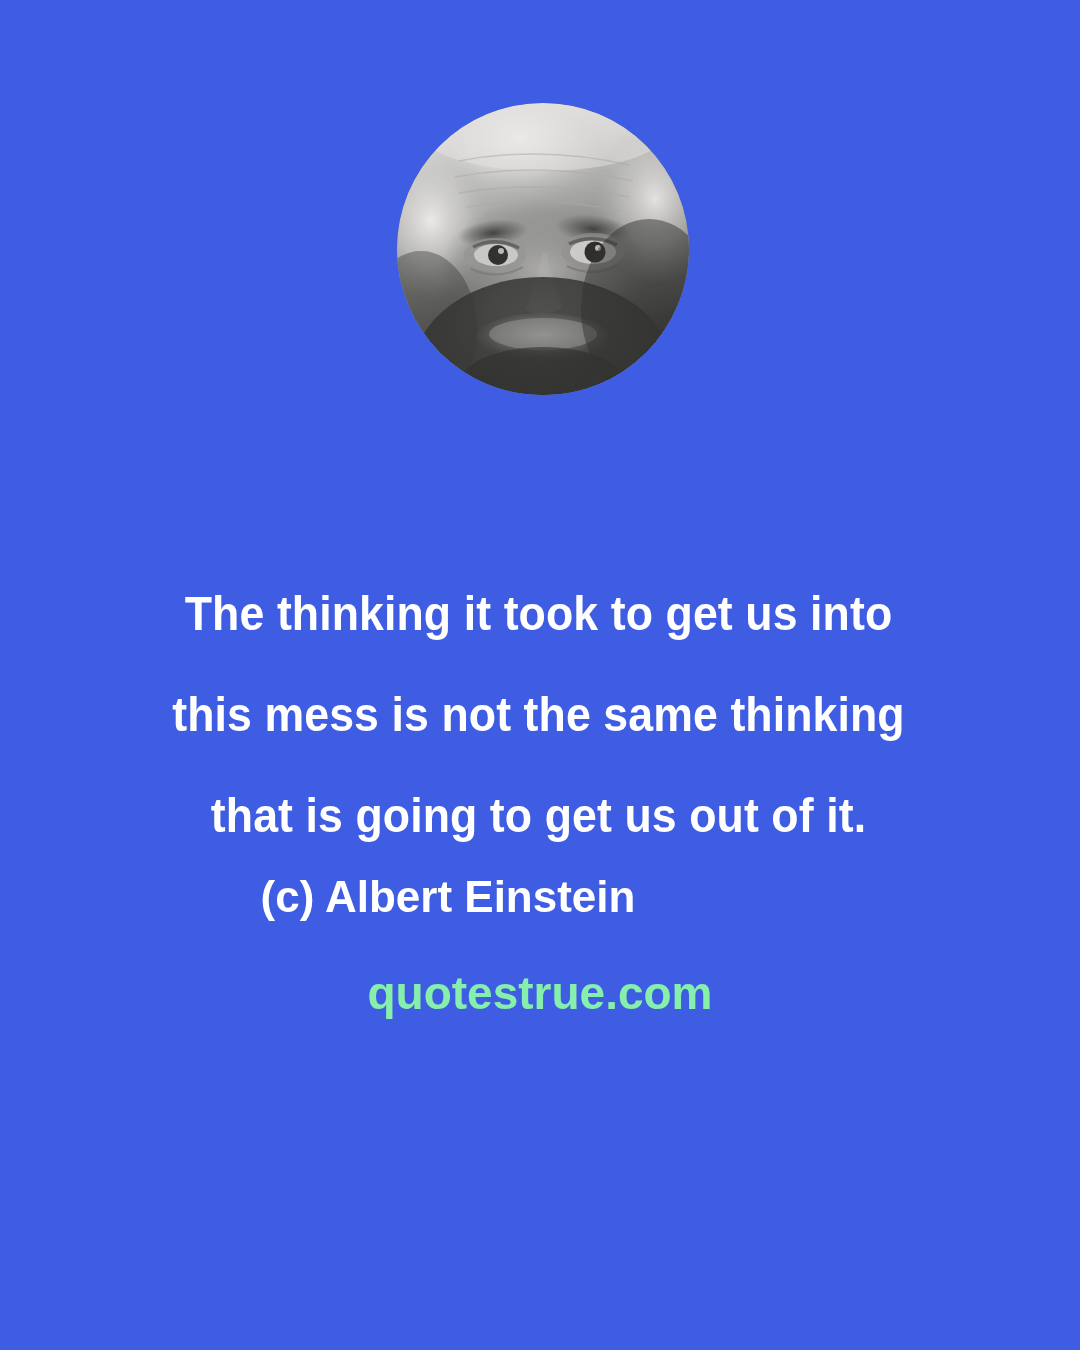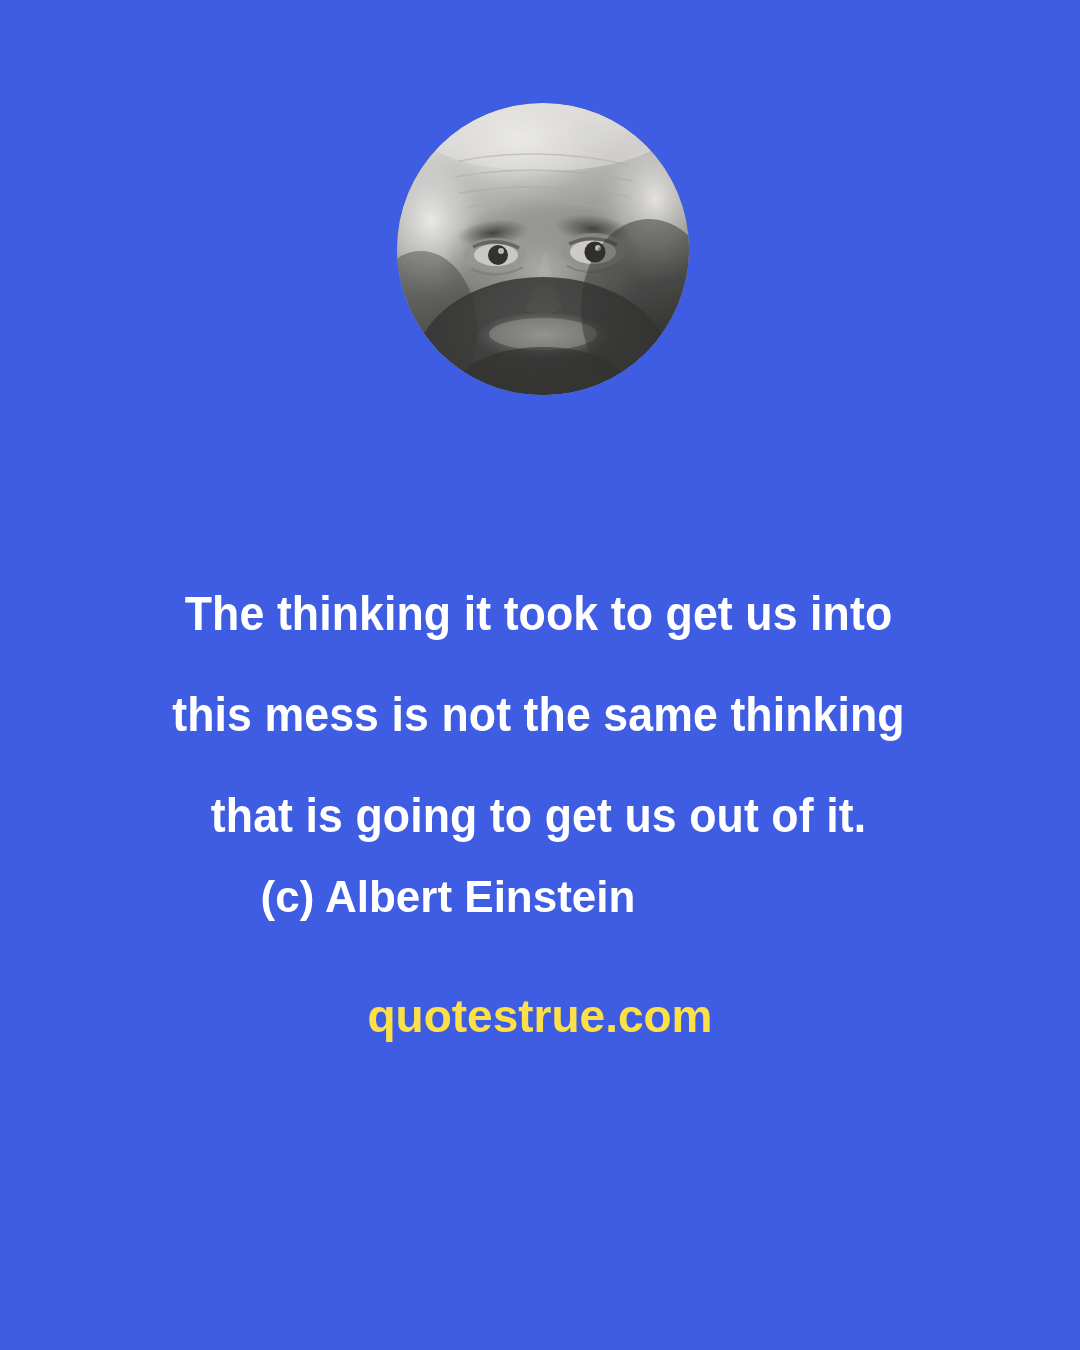--- a/index.html
+++ b/index.html
@@ -82,27 +82,26 @@
     white-space: nowrap;
   }
 
   
   .source {
     position: absolute;
     left: 0;
     top: 963px;
     width: 1080px;
     text-align: center;
-    color: #fde047;
+    color: #86efac;
     font-family: "Liberation Sans", sans-serif;
     font-size: 46px;
     font-weight: bold;
     line-height: 60px;
     white-space: nowrap;
-    margin-top: 23px;
   }
 </style>
 </head>
 <body>
 
 <div class="quote-card">
 
   <div class="portrait-wrap">
     <div class="portrait">
       <svg viewBox="0 0 292 292" xmlns="http://www.w3.org/2000/svg" aria-hidden="true">

